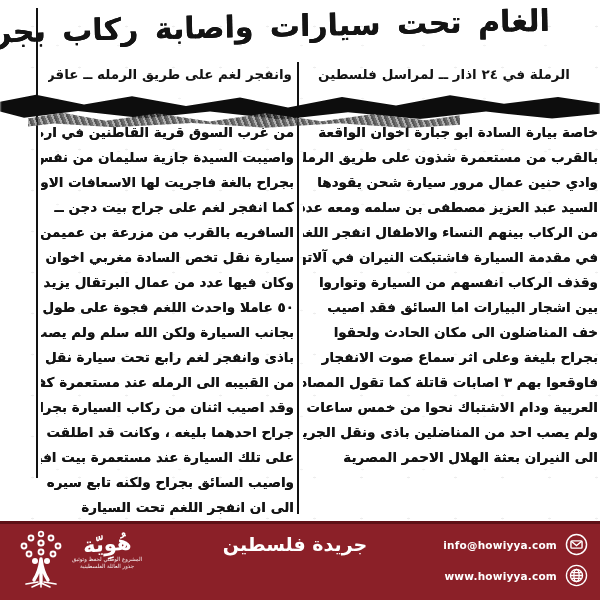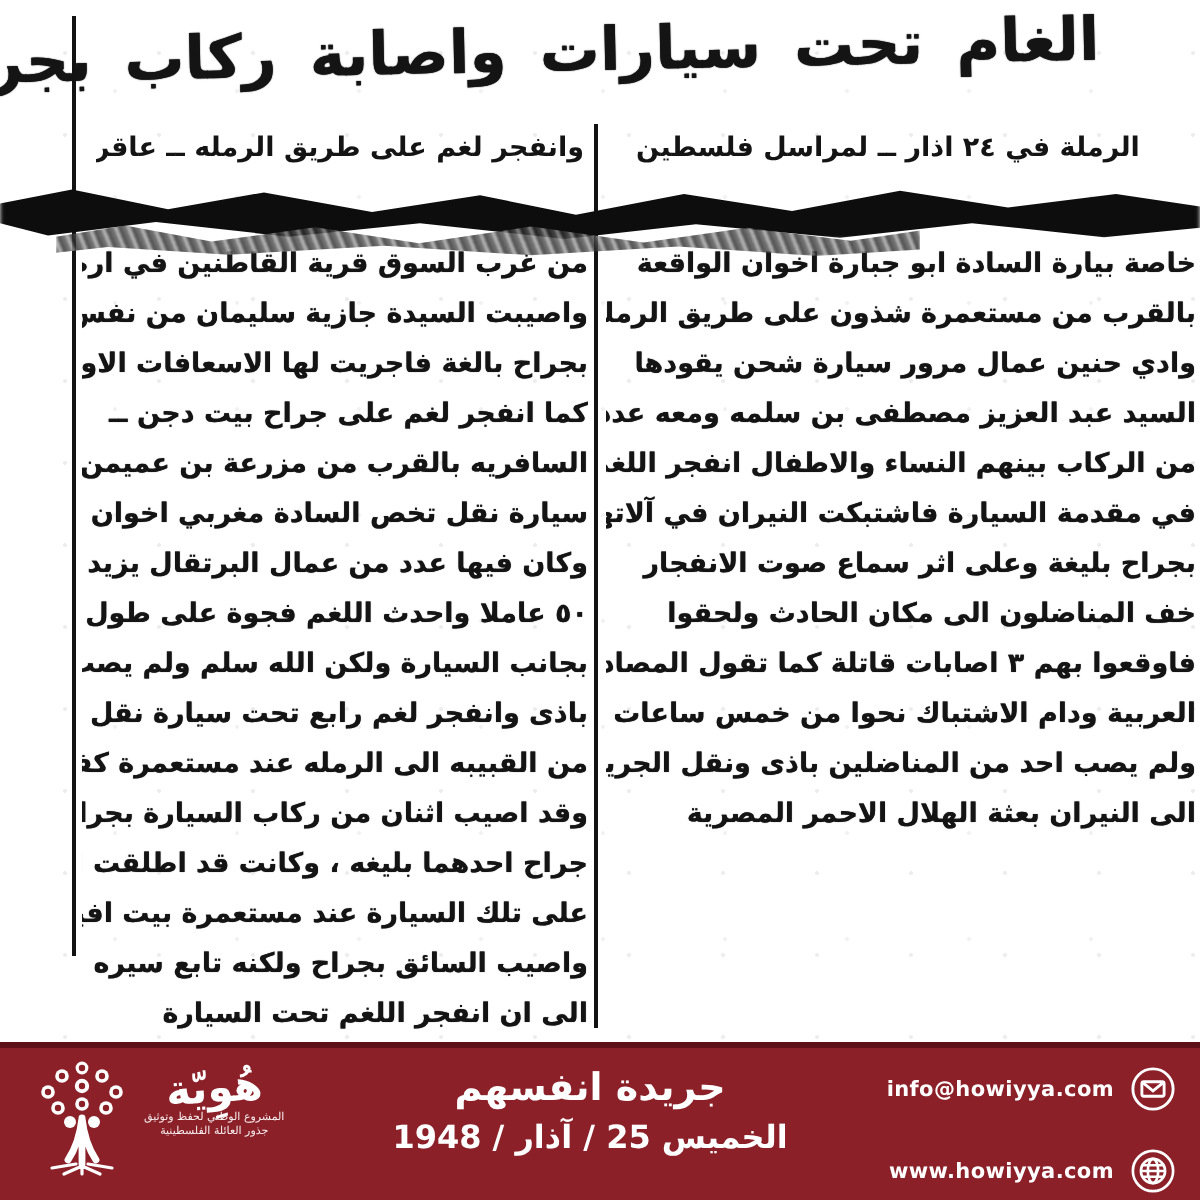--- a/index.html
+++ b/index.html
@@ -64,21 +64,21 @@
   .footer-center{
     position:absolute;left:150px;right:160px;top:10px;text-align:center;direction:rtl;
   }
   .footer-title{font-size:19px;font-weight:700;line-height:26px;}
   .footer-date{font-size:16px;font-weight:700;line-height:24px;direction:rtl;}
   .logo{position:absolute;left:12px;top:5px;display:flex;align-items:flex-start;}
   .logo-tree{width:58px;height:66px;}
   .logo-textblock{margin-left:2px;margin-top:6px;text-align:center;direction:rtl;}
   .logo-wordmark{font-size:21px;font-weight:700;line-height:24px;transform:rotate(-4deg);display:block;}
   .logo-tagline{font-size:5.5px;line-height:7px;display:block;opacity:.92;}
-  .contact{position:absolute;right:12px;top:12px;display:flex;flex-direction:column;gap:18px;}
+  .contact{position:absolute;right:12px;top:12px;display:flex;flex-direction:column;gap:8px;}
   .contact-row{display:flex;align-items:center;justify-content:flex-end;gap:8px;}
   .contact-text{font-size:10.5px;font-weight:700;direction:ltr;letter-spacing:.2px;}
   .circle-icon{width:23px;height:23px;display:block;}
 </style>
 </head>
 <body>
 
 <div class="screen">
 
   <div class="paper">
@@ -92,22 +92,24 @@
     <div class="rule rule-left"></div>
 
     <div class="col col-right">
 
         <div class="line">خاصة بيارة السادة ابو جبارة اخوان الواقعة</div>
         <div class="line">بالقرب من مستعمرة شذون على طريق الرمله ــ</div>
         <div class="line">وادي حنين عمال مرور سيارة شحن يقودها</div>
         <div class="line">السيد عبد العزيز مصطفى بن سلمه ومعه عدد</div>
         <div class="line">من الركاب بينهم النساء والاطفال انفجر اللغم</div>
         <div class="line">في مقدمة السيارة فاشتبكت النيران في آلاتها</div>
+        <div class="line">وقذف الركاب انفسهم من السيارة وتواروا</div>
+        <div class="line">بين اشجار البيارات اما السائق فقد اصيب</div>
+        <div class="line">خف المناضلون الى مكان الحادث ولحقوا</div>
         <div class="line">بجراح بليغة وعلى اثر سماع صوت الانفجار</div>
-        <div class="line">خف المناضلون الى مكان الحادث ولحقوا</div>
         <div class="line">فاوقعوا بهم ٣ اصابات قاتلة كما تقول المصادر</div>
         <div class="line">العربية ودام الاشتباك نحوا من خمس ساعات</div>
         <div class="line">ولم يصب احد من المناضلين باذى ونقل الجريح</div>
         <div class="line">الى النيران بعثة الهلال الاحمر المصرية</div>
       </div>
 
     <div class="col col-left">
 
     <div class="line">من غرب السوق قرية القاطنين في ارض السدرة</div>
         <div class="line">واصيبت السيدة جازية سليمان من نفس القبيله</div>
@@ -167,22 +169,21 @@
         <path d="M14 58 L26 56 M44 58 L32 56 M20 61 L29 57 L38 61 M29 57 L29 61" stroke="#ffffff" stroke-width="1.6" stroke-linecap="round"></path>
       </svg>
       <div class="logo-textblock">
         <span class="logo-wordmark">هُوِيّة</span>
         <span class="logo-tagline">المشروع الوطني لحفظ وتوثيق</span>
         <span class="logo-tagline">جذور العائلة الفلسطينية</span>
       </div>
     </div>
 
     <div class="footer-center">
-      <div class="footer-title">جريدة انفسهم</div>
-      <div class="footer-date">الخميس 25 / آذار / 1948</div>
+      <div class="footer-title">جريدة فلسطين</div>
     </div>
 
     <div class="contact">
       <div class="contact-row">
         <span class="contact-text">info@howiyya.com</span>
         <svg class="circle-icon" viewBox="0 0 24 24" fill="none" stroke="#ffffff" stroke-width="1.5">
           <circle cx="12" cy="12" r="10.5"></circle>
           <rect x="6.2" y="8.2" width="11.6" height="7.6" rx="1"></rect>
           <path d="M6.5 8.6 L12 13 L17.5 8.6"></path>
         </svg>

